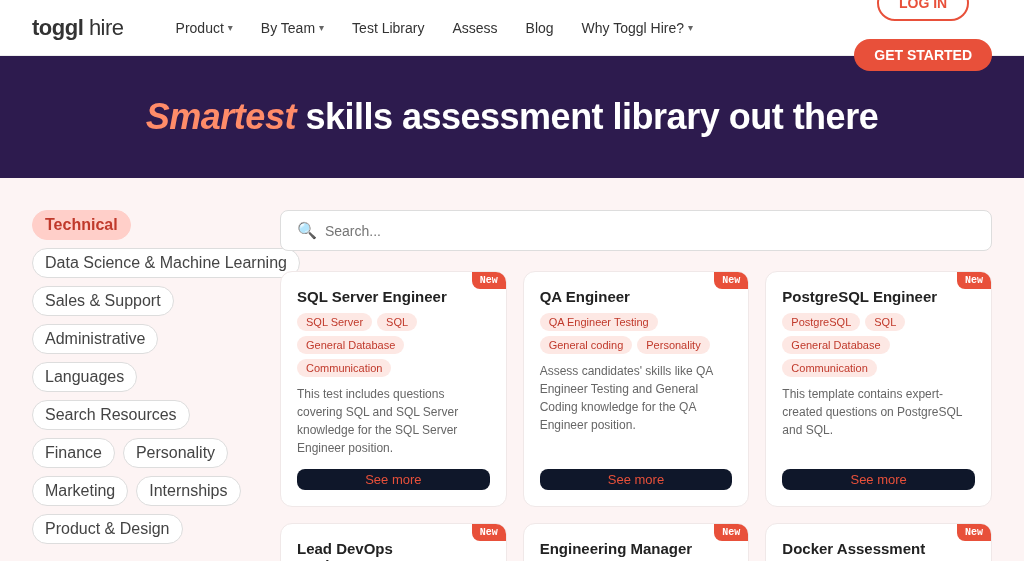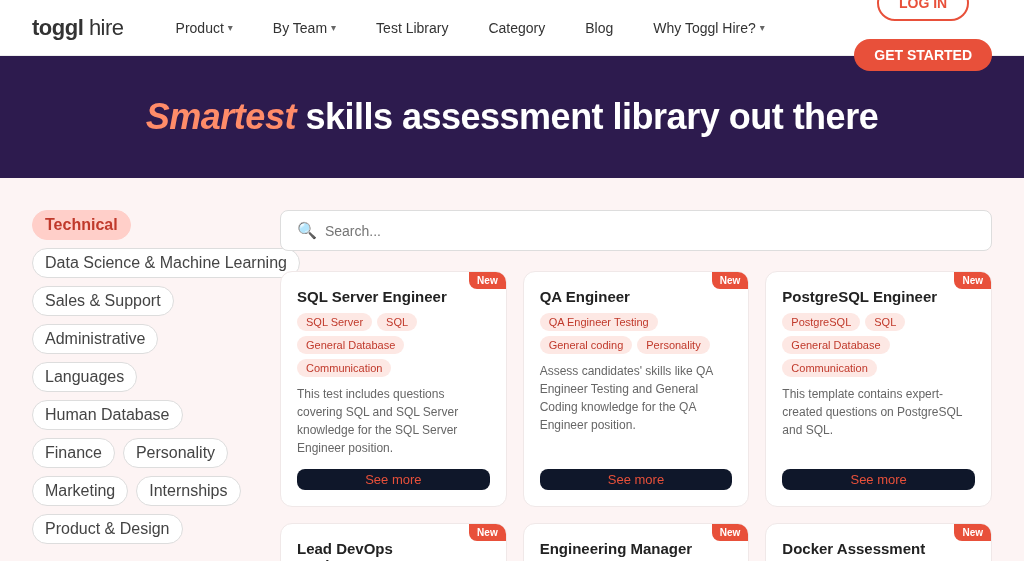--- a/index.html
+++ b/index.html
@@ -20,21 +20,21 @@
       font-size: 22px;
       font-weight: 800;
       color: #e8503a;
       margin-right: 40px;
       letter-spacing: -0.5px;
     }
     .nav-logo span { color: #333; }
     .nav-links {
       display: flex;
       align-items: center;
-      gap: 16px;
+      gap: 4px;
       flex: 1;
     }
     .nav-link {
       padding: 6px 12px;
       font-size: 14px;
       font-weight: 500;
       color: #333;
       cursor: pointer;
       border-radius: 6px;
       display: flex;
@@ -199,20 +199,21 @@
     .card-badge {
       position: absolute;
       top: 0;
       right: 0;
       background: #e8503a;
       color: #fff;
       font-size: 10px;
       font-weight: 700;
       padding: 3px 8px;
       border-radius: 0 10px 0 8px;
+      font-family: Liberation Mono, monospace;
     }
     .card-title {
       font-size: 15px;
       font-weight: 700;
       color: #222;
       padding-right: 30px;
     }
     .card-tags {
       display: flex;
       flex-wrap: wrap;
@@ -249,21 +250,21 @@
 <body>
 
 <nav>
   <div class="nav-logo">
     <span>toggl</span><span style="color:#333;font-weight:400"> hire</span>
   </div>
   <div class="nav-links">
   <div class="nav-link">Product<span class="nav-chevron">▾</span></div>
       <div class="nav-link">By Team<span class="nav-chevron">▾</span></div>
       <div class="nav-link">Test Library</div>
-      <div class="nav-link">Category</div>
+      <div class="nav-link">Assess</div>
       <div class="nav-link">Blog</div>
       <div class="nav-link">Why Toggl Hire?<span class="nav-chevron">▾</span></div>
     </div>
   <div class="nav-actions">
     <button class="btn-login">LOG IN</button>
     <button class="btn-get-started">GET STARTED</button>
   </div>
 </nav>
 
 <div class="hero">
@@ -274,21 +275,21 @@
 
 <div class="main-content">
 
   <div class="sidebar">
     <div class="filter-tags" id="category-tags">
         <span class="filter-tag active">Technical</span>
         <span class="filter-tag">Data Science &amp; Machine Learning</span>
         <span class="filter-tag">Sales &amp; Support</span>
         <span class="filter-tag">Administrative</span>
         <span class="filter-tag">Languages</span>
-        <span class="filter-tag">Human Database</span>
+        <span class="filter-tag">Search Resources</span>
         <span class="filter-tag">Finance</span>
         <span class="filter-tag">Personality</span>
         <span class="filter-tag">Marketing</span>
         <span class="filter-tag">Internships</span>
         <span class="filter-tag">Product &amp; Design</span>
       </div>
 
     <div class="skills-section-title">
       <span>Filter by Skills</span>
     </div>

